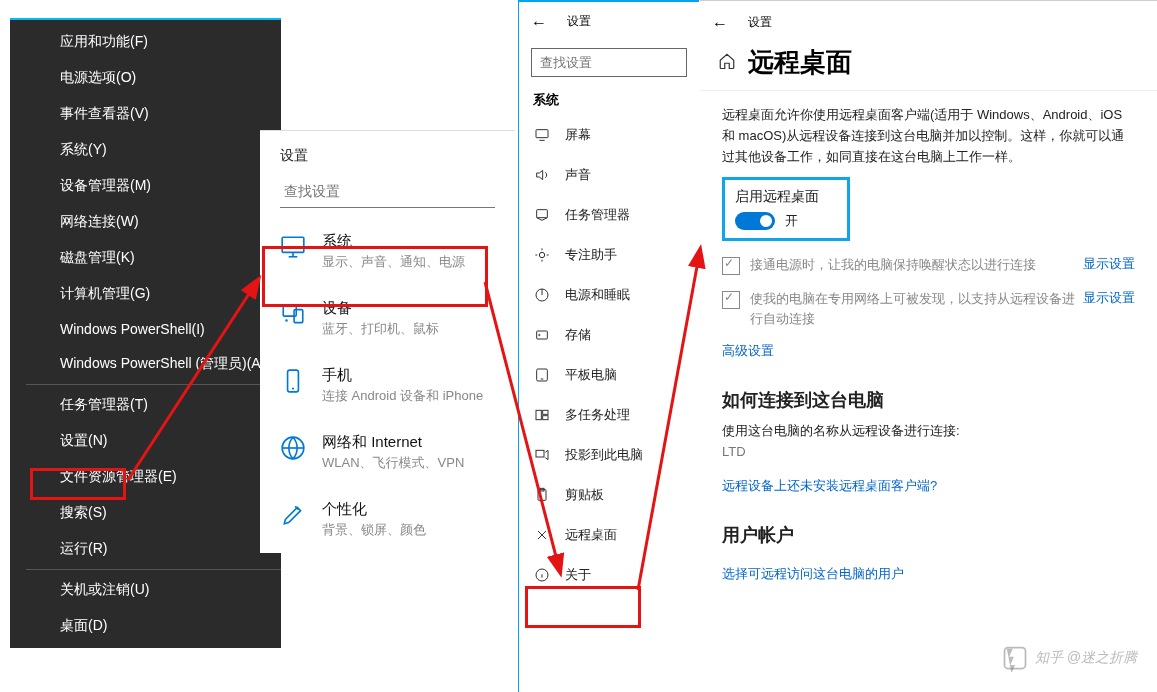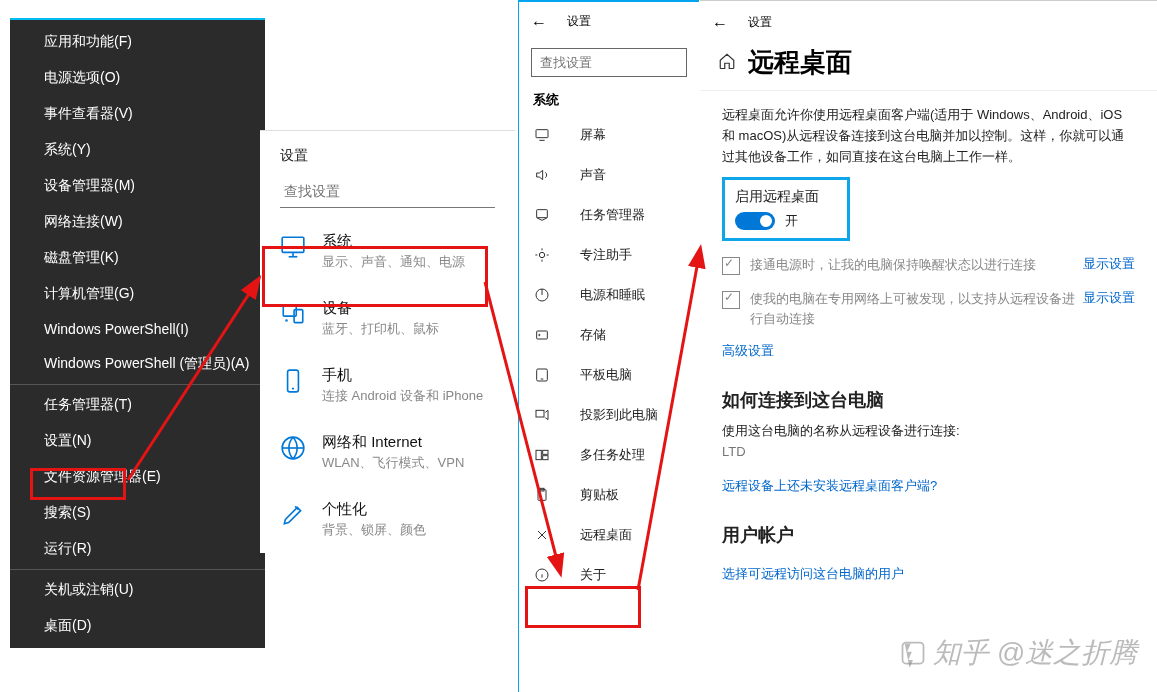--- a/index.html
+++ b/index.html
@@ -12,21 +12,21 @@
     overflow:hidden;
   }
   
   .context-menu {
     position:absolute;
     left:10px; top:18px;
     width:255px;
     background:#2b2b2b;
     border-top:2px solid #00bcf2;
     color:#fff;
-    padding-top:4px; padding-bottom:4px;
+    padding-top:4px; padding-bottom:4px;padding-left:16px;
   }
   .cm-item {
     padding:9px 10px 9px 34px;
     font-size:14px;
     cursor:default;
   }
   .cm-sep { border-top:1px solid #555; margin:2px 0; }
   .cm-highlight-box {
     position:absolute;
     border:3px solid #e41414;
@@ -105,21 +105,20 @@
   .sys-cat-title {
     margin:14px 0 6px 14px;
     font-weight:bold; font-size:13px;
   }
   .sys-item {
     display:flex; align-items:center;
     padding:11px 14px;
     font-size:13px;
     color:#222;
     cursor:pointer;
-    gap:15px;
   }
   .sys-item .si-icon {
     width:18px; height:18px; margin-right:14px;
     display:flex; align-items:center; justify-content:center;
   }
   .sys-item .si-icon svg { width:16px; height:16px; stroke:#333; fill:none; stroke-width:1.5;}
 
   
   .rd-panel {
     position:absolute;
@@ -186,21 +185,21 @@
   .rd-small.gray{ color:#777; margin-top:4px;}
 
   
   .annot-overlay {
     position:absolute; left:0; top:0; width:1157px; height:692px;
     pointer-events:none;
   }
   .watermark{
     position:absolute; right:20px; bottom:20px;
     color:rgba(120,120,120,0.5);
-    font-size:28px; font-style:italic;
+    font-size:14px; font-style:italic;
     display:flex; align-items:center; gap:6px;
   }
   .watermark svg{ width:28px; height:28px; fill:rgba(120,120,120,0.5);}
 </style>
 </head>
 <body>
 
 <div class="context-menu">
   <div class="cm-item">应用和功能(F)</div>
   <div class="cm-item">电源选项(O)</div>
@@ -368,35 +367,35 @@
           <svg viewBox="0 0 24 24">
             <rect x="4" y="3" width="16" height="18" rx="2"></rect>
             <line x1="10" y1="18" x2="14" y2="18"></line>
           </svg>
         </span>
         <span>平板电脑</span>
       </div>
       <div class="sys-item">
         <span class="si-icon">
           <svg viewBox="0 0 24 24">
-            <rect x="3" y="5" width="12" height="10"></rect>
-            <path d="M17 8l4-3v14l-4-3"></path>
-          </svg>
-        </span>
-        <span>投影到此电脑</span>
-      </div>
-      <div class="sys-item">
-        <span class="si-icon">
-          <svg viewBox="0 0 24 24">
             <rect x="3" y="5" width="8" height="14"></rect>
             <rect x="13" y="5" width="8" height="6"></rect>
             <rect x="13" y="13" width="8" height="6"></rect>
           </svg>
         </span>
         <span>多任务处理</span>
+      </div>
+      <div class="sys-item">
+        <span class="si-icon">
+          <svg viewBox="0 0 24 24">
+            <rect x="3" y="5" width="12" height="10"></rect>
+            <path d="M17 8l4-3v14l-4-3"></path>
+          </svg>
+        </span>
+        <span>投影到此电脑</span>
       </div>
       <div class="sys-item">
         <span class="si-icon">
           <svg viewBox="0 0 24 24">
             <rect x="6" y="4" width="12" height="16" rx="1"></rect>
             <rect x="9" y="2" width="6" height="4"></rect>
           </svg>
         </span>
         <span>剪贴板</span>
       </div>

